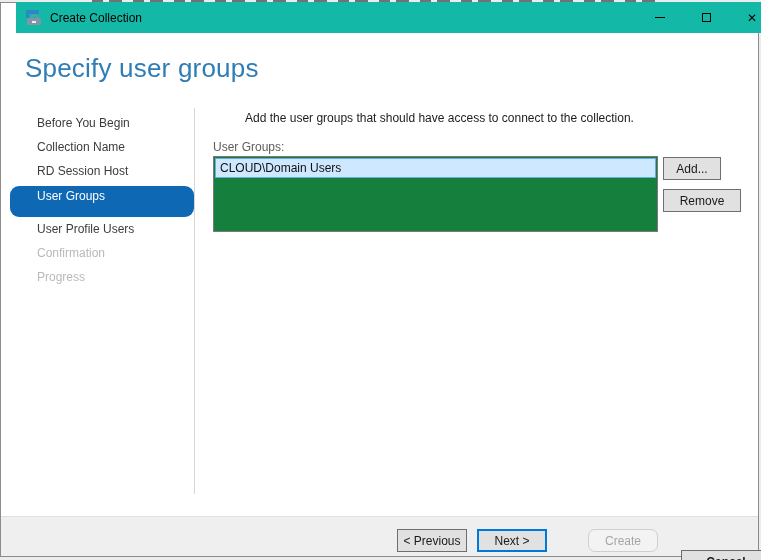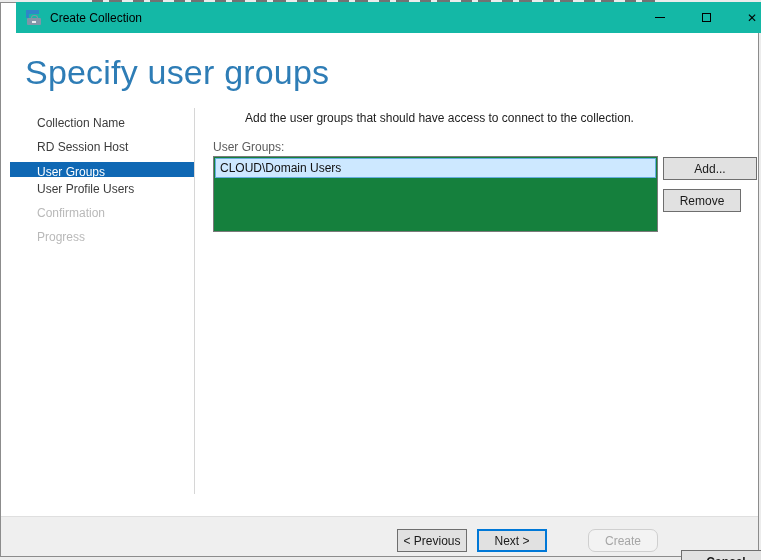--- a/index.html
+++ b/index.html
@@ -42,30 +42,30 @@
   .title-text { margin-left: 8px; font-size: 12px; color: #000; }
   .caption-controls { margin-left: auto; display: flex; height: 31px; }
   .caption-btn { width: 46px; height: 31px; display: flex; align-items: center; justify-content: center; cursor: default; }
   .glyph-min { width: 10px; height: 1px; background: #000; }
   .glyph-max { width: 9px; height: 9px; border: 1px solid #000; }
   .glyph-close { font-size: 12px; color: #000; line-height: 1; }
 
   
   .wizard-heading {
     position: absolute; left: 25px; top: 53px;
-    font-size: 34px; font-weight: 300; color: #2e7db6; letter-spacing: 0.2px;
+    font-size: 26px; font-weight: 300; color: #2e7db6; letter-spacing: 0.2px;
   }
 
   
   .sidebar { position: absolute; left: 10px; top: 112px; width: 184px; }
   .side-item {
     height: 24px; line-height: 22px; padding-left: 27px;
     color: #3c3c3c; cursor: default; white-space: nowrap;
   }
-  .side-item.selected { background: #0f68b4; color: #ffffff; height: 15px; line-height: 21px; margin: 2px 0 1px 0; }
+  .side-item.selected { background: #0f68b4; color: #ffffff; height: 31px; line-height: 21px; margin: 2px 0 1px 0; border-radius: 9px; }
   .side-item.disabled { color: #b9b9b9; }
   .v-divider { position: absolute; left: 194px; top: 108px; width: 1px; height: 386px; background: #d6d6d6; }
 
   
   .instruction { position: absolute; left: 213px; top: 111px; color: #1c1c1c; margin-left: 32px; }
   .list-label  { position: absolute; left: 213px; top: 140px; color: #5c5c5c; }
   .listbox {
     position: absolute; left: 213px; top: 156px; width: 445px; height: 76px;
     background: #15803d; border: 1px solid #7a7a7a; padding: 1px;
   }
@@ -75,21 +75,21 @@
   }
 
   
   .btn {
     position: absolute; height: 23px;
     background: #e1e1e1; border: 1px solid #6e6e6e;
     font-family: "Liberation Sans", sans-serif; font-size: 12px; color: #1a1a1a;
     display: flex; align-items: center; justify-content: center; cursor: default;
     padding: 0;
   }
-  .btn-add    { left: 663px; top: 157px; width: 94px; }
+  .btn-add    { left: 663px; top: 157px; width: 58px; }
   .btn-remove { left: 663px; top: 189px; width: 78px; }
 
   .footer {
     position: absolute; left: 1px; top: 516px; width: 757px; height: 40px;
     background: #efefef; border-top: 1px solid #dfdfdf;
   }
   .btn-previous { left: 397px; top: 529px; width: 70px; }
   .btn-next     { left: 477px; top: 529px; width: 70px; border: 2px solid #0078d7; }
   .btn-create   { left: 588px; top: 529px; width: 70px; background: #f3f3f3; border-color: #cfcfcf; color: #a6a6a6; border-radius: 7px; }
   .btn-cancel   { left: 681px; top: 550px; width: 90px; font-weight: bold; }
@@ -119,20 +119,21 @@
       </div>
     <div class="caption-btn">
         <div class="glyph-close">✕</div>
       </div>
   </div>
 </div>
 
 <div class="wizard-heading">Specify user groups</div>
 
 <div class="sidebar">
+  <div class="side-item">Before You Begin</div>
   <div class="side-item">Collection Name</div>
   <div class="side-item">RD Session Host</div>
   <div class="side-item selected">User Groups</div>
   <div class="side-item">User Profile Users</div>
   <div class="side-item disabled">Confirmation</div>
   <div class="side-item disabled">Progress</div>
 </div>
 <div class="v-divider"></div>
 
 <div class="instruction">Add the user groups that should have access to connect to the collection.</div>

